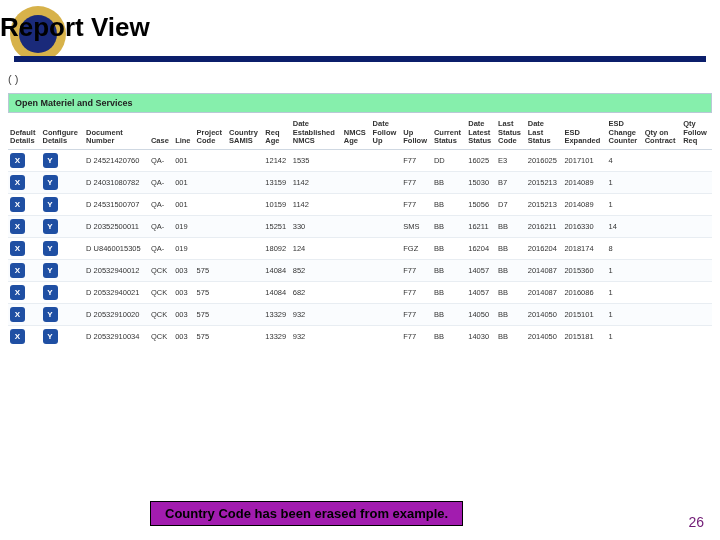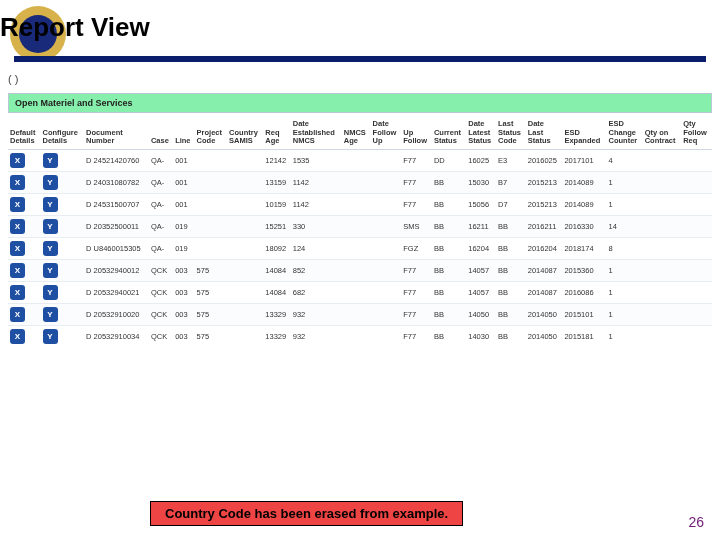--- a/index.html
+++ b/index.html
@@ -15,21 +15,21 @@
   .app-light { color:#7a7a7a; font-size:17px; }
   .app-sub { color:#7a7a7a; font-size:13px; margin-left:6px; }
   .parens { font-size:11px; color:#444; margin-top:1px; }
   .filter { margin-top:6px; font-size:7.2px; color:#b33a3a; line-height:1.2; word-break:break-all; }
   .panel-bar { margin-top:8px; background:#86efac; border:1px solid #b9c8d6; padding:4px 6px; font-size:9px; font-weight:bold; color:#222; }
   table { width:100%; border-collapse:collapse; margin-top:4px; }
   th { font-size:7.5px; color:#333; font-weight:bold; text-align:left; padding:3px 2px; vertical-align:bottom; border-bottom:1px solid #cfd8e2; line-height:1.15; }
   td { font-size:7.5px; color:#333; padding:3px 2px; border-top:1px solid #e8edf2; height:21px; }
   tr.odd td { background:#fafcfe; }
   .btn { display:inline-flex; align-items:center; justify-content:center; width:15px; height:15px; border-radius:3px; background:#1f4fa3; color:#fff; font-size:8px; font-weight:bold; }
-  .note-box { position:absolute; left:150px; bottom:14px; border:1px solid #000; background:#ef4444; padding:4px 14px; font-size:13px; font-weight:bold; }
+  .note-box { position:absolute; left:150px; bottom:14px; border:1px solid #000; background:#a21caf; padding:4px 14px; font-size:13px; font-weight:bold; }
   .note-shadow { position:absolute; left:154px; bottom:10px; width:380px; height:26px; background:#bbb; z-index:-1;}
   .pagenum { position:absolute; right:16px; bottom:10px; font-size:14px; color:#701a75; }
   th span { display:block; }
 </style>
 </head>
 <body>
 
 <div class="slide">
   <div class="seal">
       <div class="seal-inner"></div>

